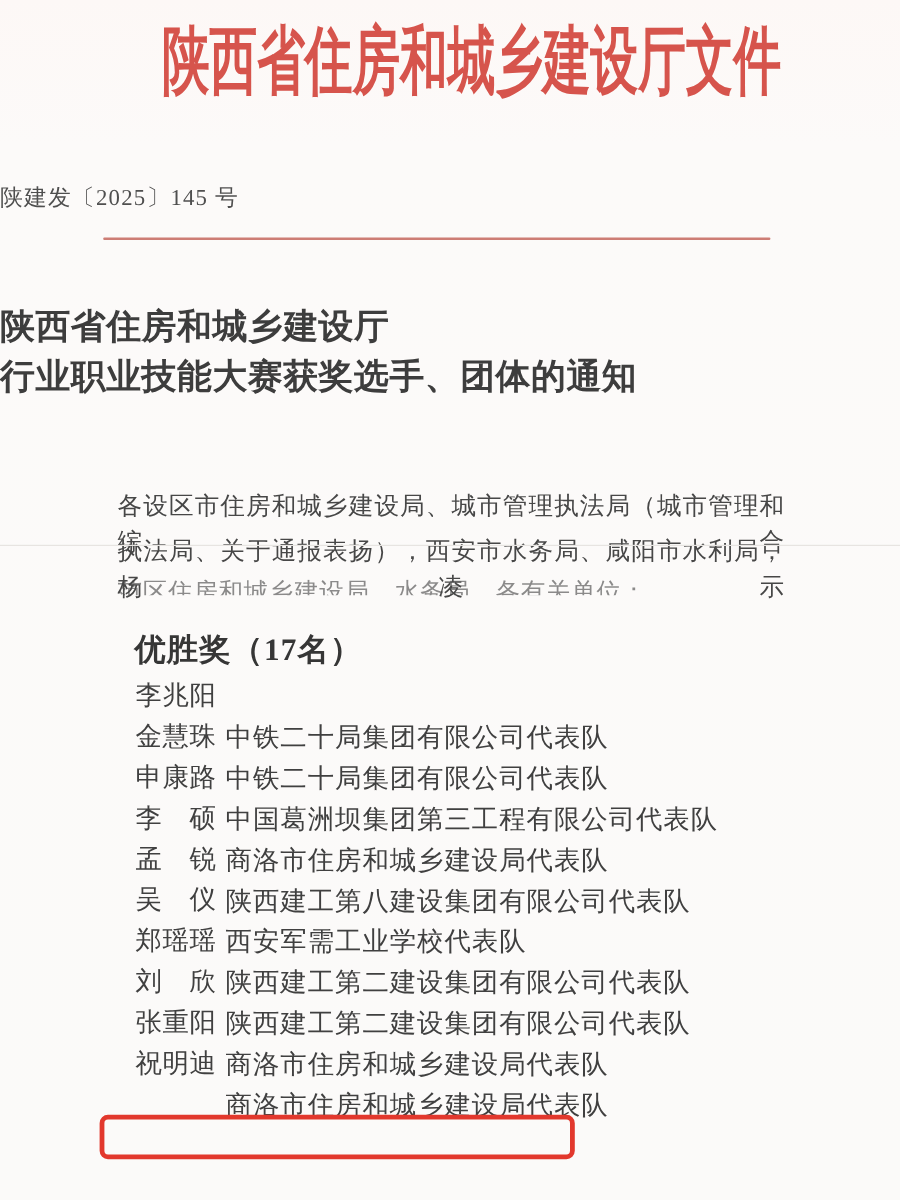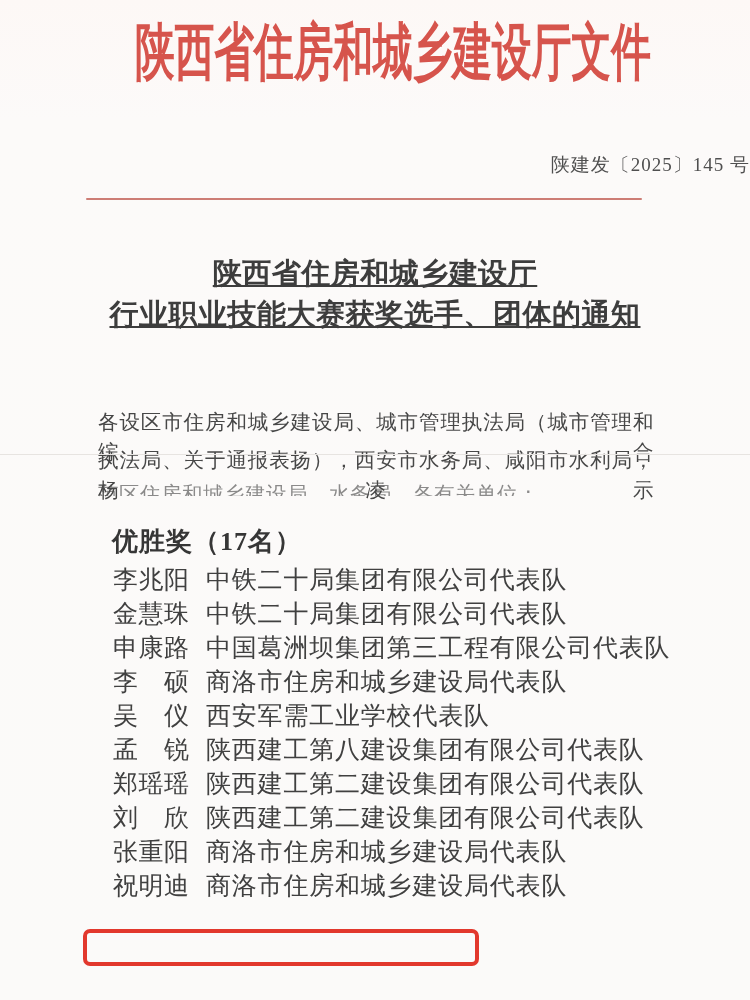--- a/index.html
+++ b/index.html
@@ -13,30 +13,30 @@
   
   .letterhead{
     position:absolute;top:10px;left:0;width:750px;height:84px;
     text-align:center;line-height:84px;
     font-size:62px;font-weight:bold;color:#d6544c;
     transform:scaleX(0.64);transform-origin:50% 50%;
     white-space:nowrap;letter-spacing:0px;
   }
   .doc-number{
     position:absolute;top:152px;left:0;width:750px;
-    text-align:right;font-size:19px;color:#4f4f4f;letter-spacing:1px;
+    text-align:left;font-size:19px;color:#4f4f4f;letter-spacing:1px;
   }
   .red-divider{
     position:absolute;top:198px;left:86px;width:556px;height:2px;
     background:#cd7d75;border-radius:1px;
   }
   .title-block{
     position:absolute;top:253px;left:0;width:750px;
-    text-align:center;font-weight:bold;color:#3d3d3d;
-    font-size:29px;line-height:40.5px;letter-spacing:0.5px;text-decoration:underline;
+    font-weight:bold;color:#3d3d3d;
+    font-size:29px;line-height:40.5px;letter-spacing:0.5px;
   }
   .body-par{
     position:absolute;top:407px;left:98px;width:556px;
     font-size:20.5px;color:#474747;letter-spacing:0.5px;
   }
   .body-line{height:38px;line-height:30px;text-align:justify;}
   .body-line:after{content:"";display:inline-block;width:100%;}
   .body-line-cut{
     height:13px;overflow:hidden;line-height:22px;opacity:0.62;
     filter:blur(0.3px);
@@ -47,24 +47,24 @@
   }
   .section-heading{
     position:absolute;top:524px;left:112px;
     font-size:26px;font-weight:bold;color:#363636;letter-spacing:1px;
   }
   .winner-list{
     position:absolute;top:563px;left:113px;width:560px;
   }
   .winner-row{
     height:34px;line-height:34px;display:flex;
-    font-size:25px;color:#404040;white-space:nowrap;gap:18px;
+    font-size:22px;color:#404040;white-space:nowrap;
   }
   .winner-name{width:75px;flex-shrink:0;letter-spacing:0.5px;}
-  .winner-team{letter-spacing:0.8px;}
+  .winner-team{letter-spacing:0.8px;margin-top:35px;}
   .highlight-box{
     position:absolute;left:-30px;top:366px;width:396px;height:37px;
     border:4px solid #e2382d;border-radius:7px;
     box-sizing:border-box;pointer-events:none;
   }
 </style>
 </head>
 <body>
 
 <div class="page">
@@ -101,26 +101,26 @@
     </div>
     <div class="winner-row">
       <span class="winner-name">申康路</span>
       <span class="winner-team">中国葛洲坝集团第三工程有限公司代表队</span>
     </div>
     <div class="winner-row">
       <span class="winner-name">李　硕</span>
       <span class="winner-team">商洛市住房和城乡建设局代表队</span>
     </div>
     <div class="winner-row">
+      <span class="winner-name">孟　锐</span>
+      <span class="winner-team">陕西建工第八建设集团有限公司代表队</span>
+    </div>
+    <div class="winner-row">
       <span class="winner-name">吴　仪</span>
       <span class="winner-team">西安军需工业学校代表队</span>
-    </div>
-    <div class="winner-row">
-      <span class="winner-name">孟　锐</span>
-      <span class="winner-team">陕西建工第八建设集团有限公司代表队</span>
     </div>
     <div class="winner-row">
       <span class="winner-name">郑瑶瑶</span>
       <span class="winner-team">陕西建工第二建设集团有限公司代表队</span>
     </div>
     <div class="winner-row">
       <span class="winner-name">刘　欣</span>
       <span class="winner-team">陕西建工第二建设集团有限公司代表队</span>
     </div>
     <div class="winner-row">

